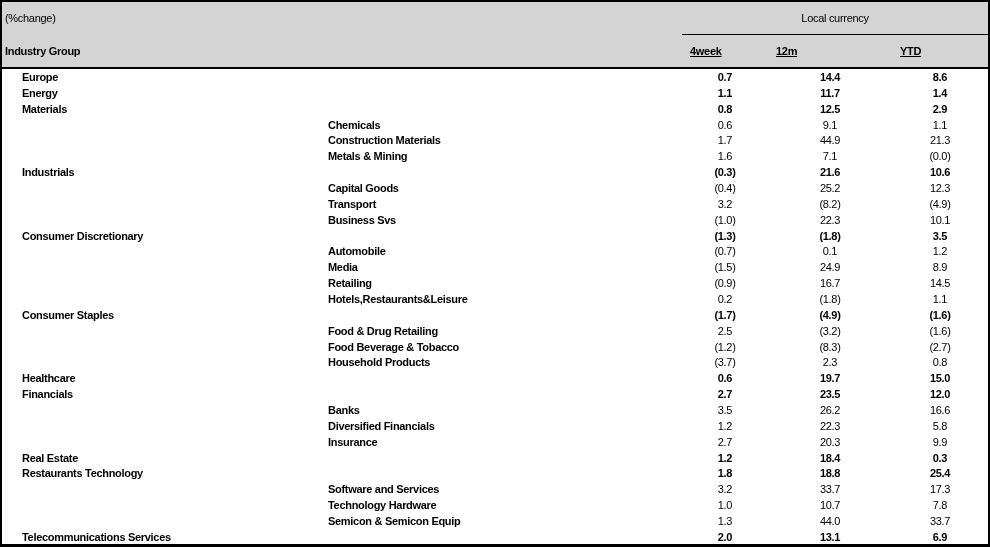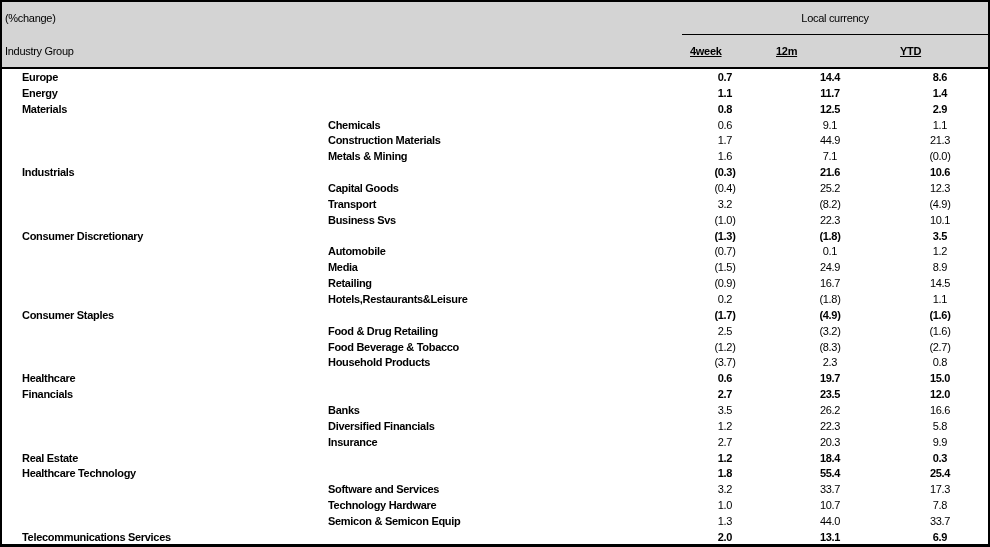--- a/index.html
+++ b/index.html
@@ -42,21 +42,21 @@
     margin-top: 10px;
   }
   .hdr-left { padding-left: 3px; text-align: left; }
   .hdr-currency {
     text-align: center;
     font-weight: normal;
     border-bottom: 1.5px solid #000;
   }
   .hdr-col { text-align: left; font-weight: bold; text-decoration: underline; }
   thead tr.hdr-row2 td { border-bottom: 2px solid #000; }
-  .bold { font-weight: normal; }
+  .bold { font-weight: bold; }
 
   tbody td {
     height: 15.87px;
     padding: 0;
     vertical-align: middle;
     white-space: nowrap;
     overflow: hidden;
   }
   td.lbl-group { padding-left: 20px; text-align: left; font-weight: bold; }
   td.lbl-sub   { padding-left: 3px; text-align: left; font-weight: bold; }
@@ -258,24 +258,24 @@
           <td class="num">9.9</td>
         </tr>
         <tr class="group">
           <td class="lbl-group">Real Estate</td>
           <td></td>
           <td class="num">1.2</td>
           <td class="num">18.4</td>
           <td class="num">0.3</td>
         </tr>
         <tr class="group">
-          <td class="lbl-group">Healthcare Technology</td>
+          <td class="lbl-group">Restaurants Technology</td>
           <td></td>
           <td class="num">1.8</td>
-          <td class="num">55.4</td>
+          <td class="num">18.8</td>
           <td class="num">25.4</td>
         </tr>
         <tr class="sub">
           <td></td>
           <td class="lbl-sub">Software and Services</td>
           <td class="num">3.2</td>
           <td class="num">33.7</td>
           <td class="num">17.3</td>
         </tr>
         <tr class="sub">

